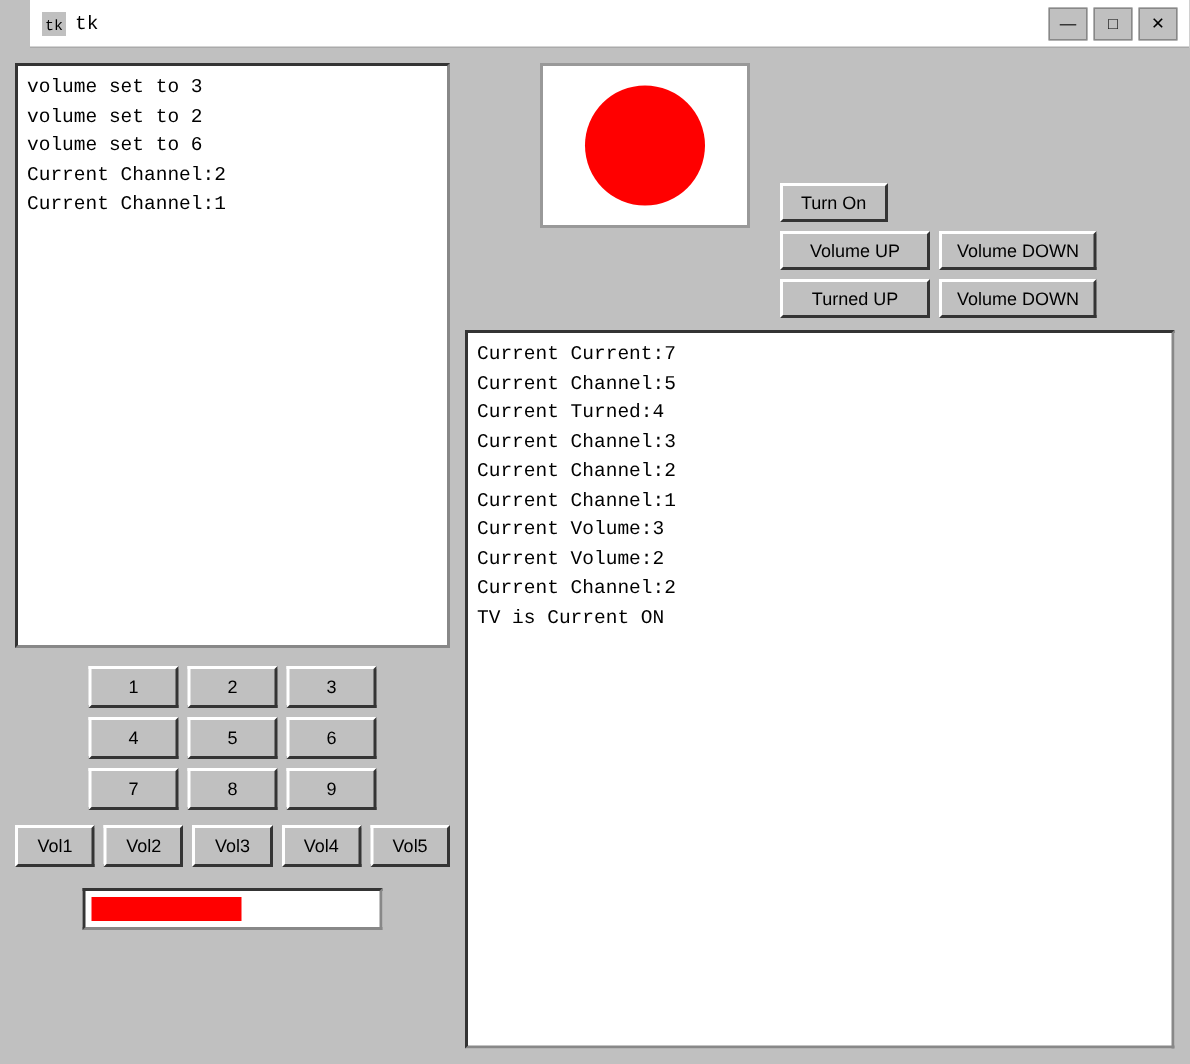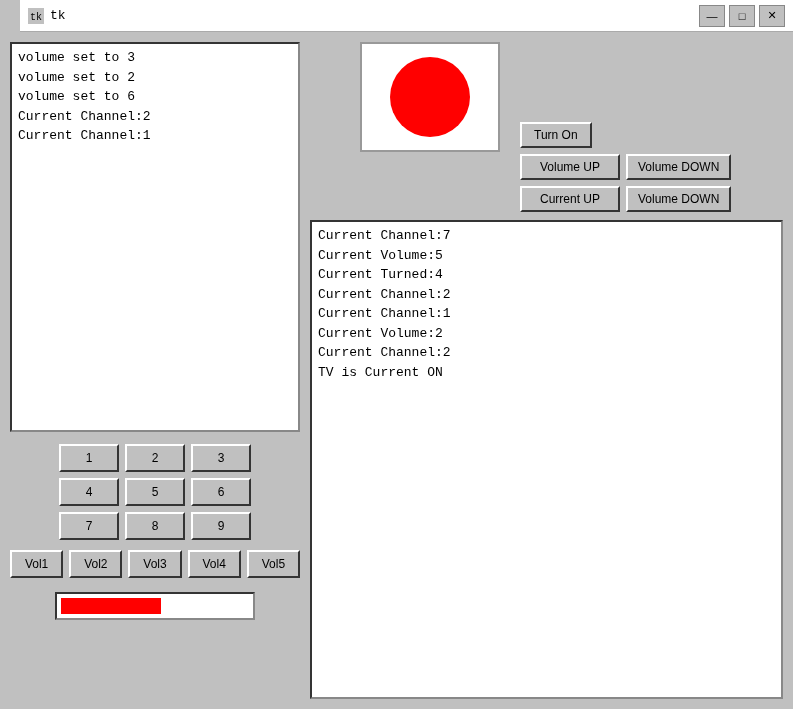--- a/index.html
+++ b/index.html
@@ -296,32 +296,34 @@
 
       <div class="right-buttons-col">
 
         <div style="margin-top: 80px;">
           <button class="turn-on-btn">Turn On</button>
         </div>
 
         <div class="buttons-grid">
           <button class="channel-vol-btn">Volume UP</button>
           <button class="channel-vol-btn">Volume DOWN</button>
-          <button class="channel-vol-btn">Current UP</button>
+          <button class="channel-vol-btn">Turned UP</button>
           <button class="channel-vol-btn">Volume DOWN</button>
         </div>
       </div>
     </div>
 
     <div class="right-log-box" id="right-log">
-        <div class="log-line">Current Channel:7</div>
-        <div class="log-line">Current Volume:5</div>
+        <div class="log-line">Current Current:7</div>
+        <div class="log-line">Current Channel:5</div>
         <div class="log-line">Current Turned:4</div>
+        <div class="log-line">Current Channel:3</div>
         <div class="log-line">Current Channel:2</div>
         <div class="log-line">Current Channel:1</div>
+        <div class="log-line">Current Volume:3</div>
         <div class="log-line">Current Volume:2</div>
         <div class="log-line">Current Channel:2</div>
         <div class="log-line">TV is Current ON</div>
       </div>
 
   </div>
 
 </div>
 
 </body></html>

